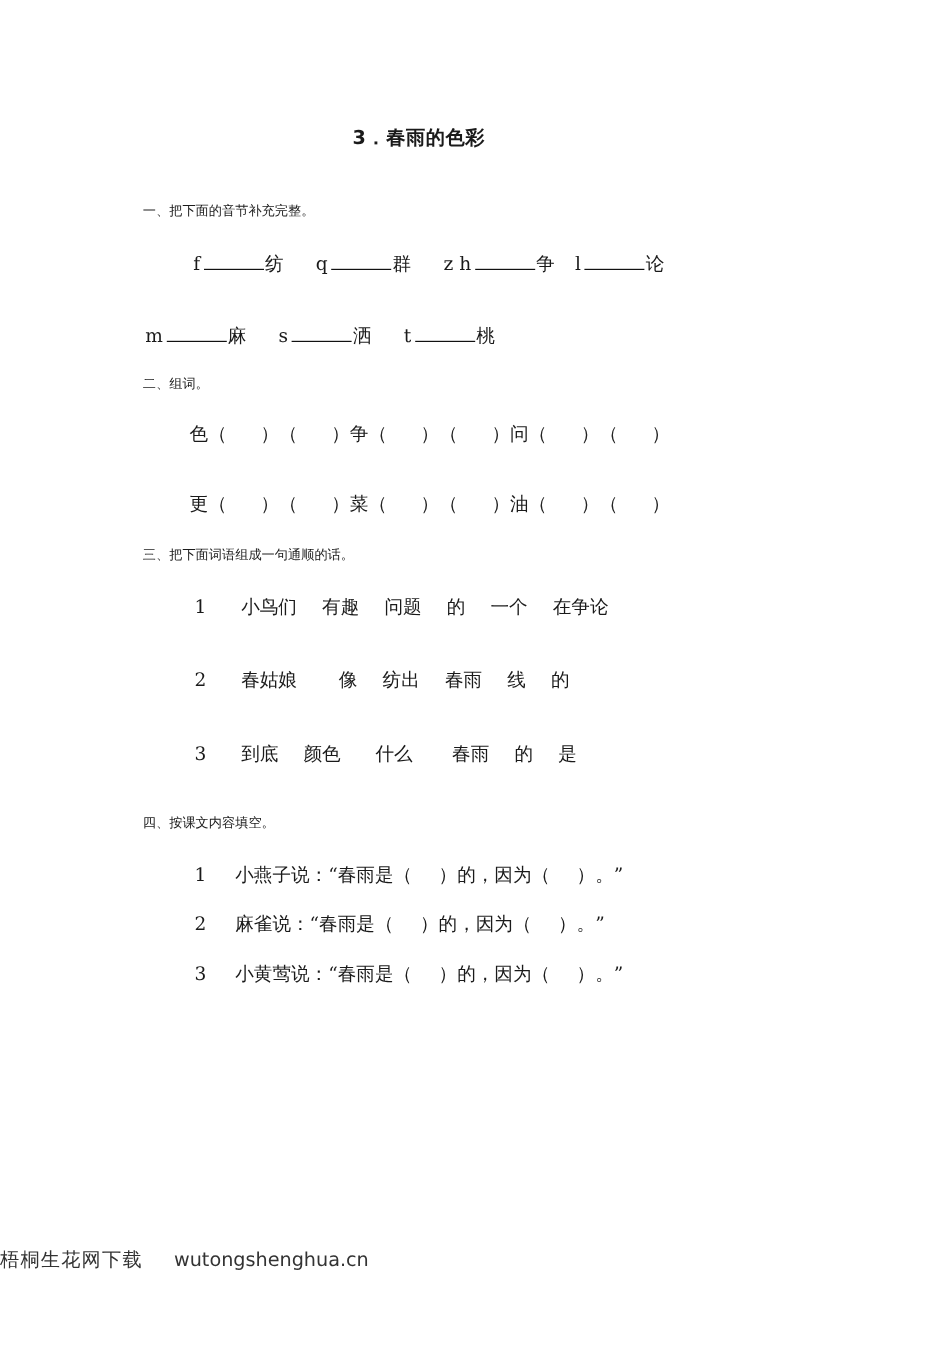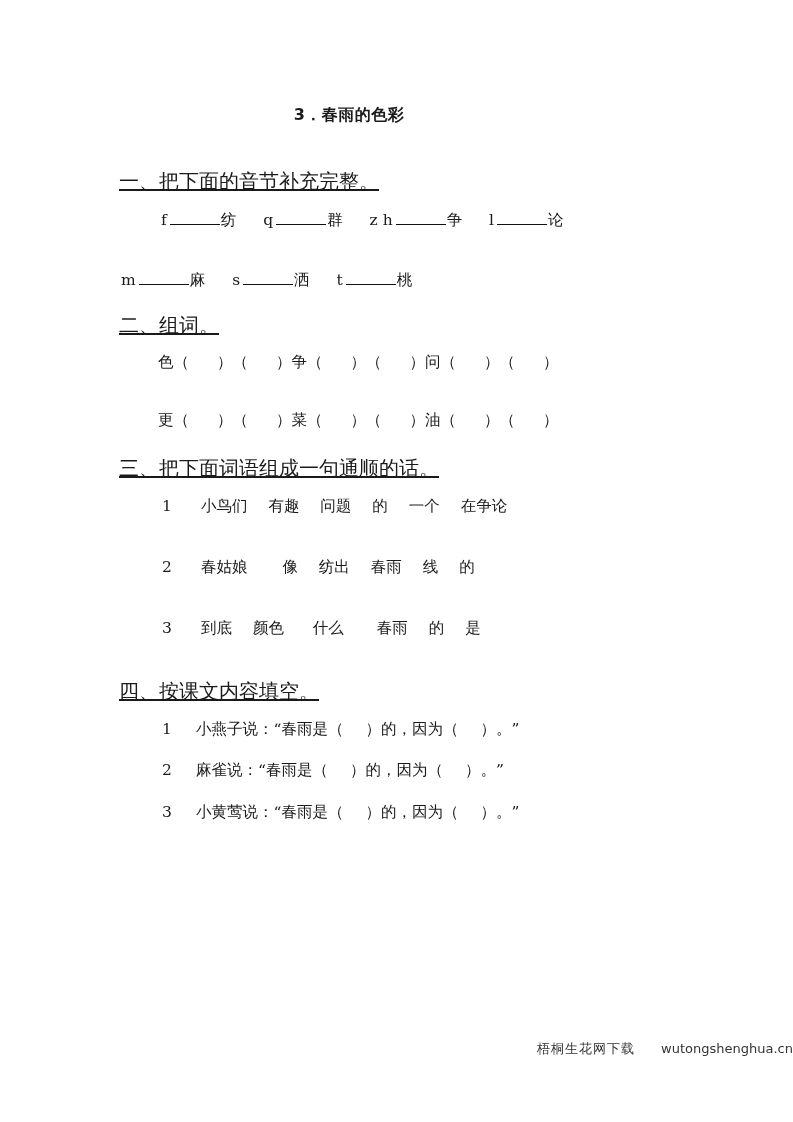--- a/index.html
+++ b/index.html
@@ -7,47 +7,47 @@
       width: 793px; height: 1122px; position: relative; overflow: hidden;
       font-family: "DejaVu Serif", "Liberation Serif", serif;
       color: #1a1a1a;
     }
     .abs { position: absolute; white-space: nowrap; }
     .title {
       left: 0; width: 698px; top: 105px; text-align: center;
       font-family: "DejaVu Sans", "Liberation Sans", sans-serif;
       font-weight: bold; font-size: 16px; letter-spacing: 0.5px;
     }
-    .heading { left: 119px; font-size: 20px; text-decoration: underline; }
+    .heading { left: 119px; font-size: 11px; }
     .row { font-size: 15.5px; }
     .item { display: inline-block; }
     .blank {
       display: inline-block; width: 50px; border-bottom: 1px solid #111;
       height: 14px; margin: 0 1px 0 3px; vertical-align: baseline;
     }
     .sp { display: inline-block; }
     .paren { display: inline-block; color: #222; }
     .footer {
-      top: 1040px; left: 0; width: 793px; text-align: right;
-      font-size: 13px; color: #333;
+      top: 1040px; left: 0; width: 793px; text-align: left;
+      font-size: 16px; color: #333;
       font-family: "DejaVu Sans", "Liberation Sans", sans-serif;
     }
     .footer .cn { margin-right: 26px; letter-spacing: 1px; font-family: "DejaVu Serif", serif; }
   </style>
 </head>
 <body>
 
 <div class="abs title">3．春雨的色彩</div>
 
 <div class="abs heading" style="top:168px;">一、把下面的音节补充完整。</div>
 
 <div class="abs row" style="top:210px; left:161px;">
   <span class="item" style="margin-right:22px;text-align:center;"><span>f</span><span class="blank"></span><span>纺</span></span>
   <span class="item" style="margin-right:22px;"><span>q</span><span class="blank"></span><span>群</span></span>
-  <span class="item" style="margin-right:22px;text-align:center;"><span>z h</span><span class="blank"></span><span>争</span></span>
+  <span class="item" style="margin-right:12px;text-align:center;"><span>z h</span><span class="blank"></span><span>争</span></span>
   <span class="item"><span>l</span><span class="blank"></span><span>论</span></span>
 </div>
 
 <div class="abs row" style="top:270px; left:121px;">
   <span class="item" style="margin-right:22px;"><span>m</span><span class="blank"></span><span>麻</span></span>
   <span class="item" style="margin-right:22px;"><span>s</span><span class="blank"></span><span>洒</span></span>
   <span class="item"><span>t</span><span class="blank"></span><span>桃</span></span>
 </div>
 
 <div class="abs heading" style="top:312px;">二、组词。</div>

